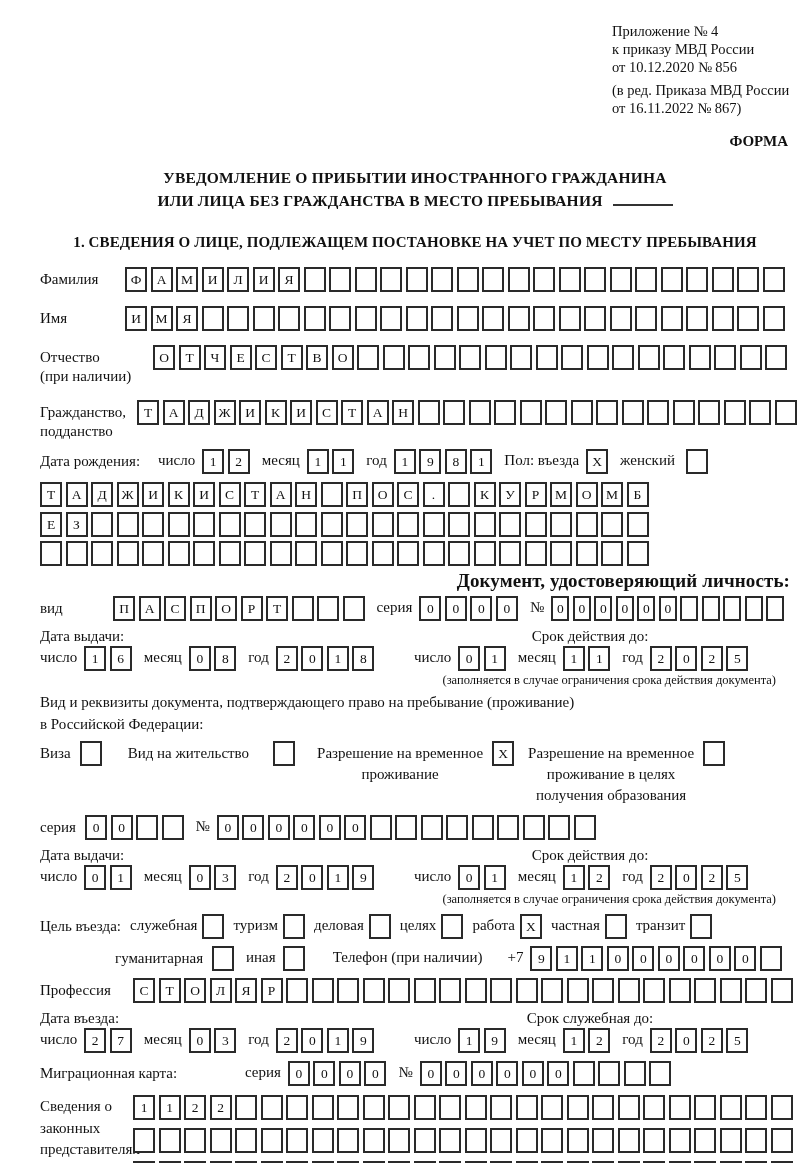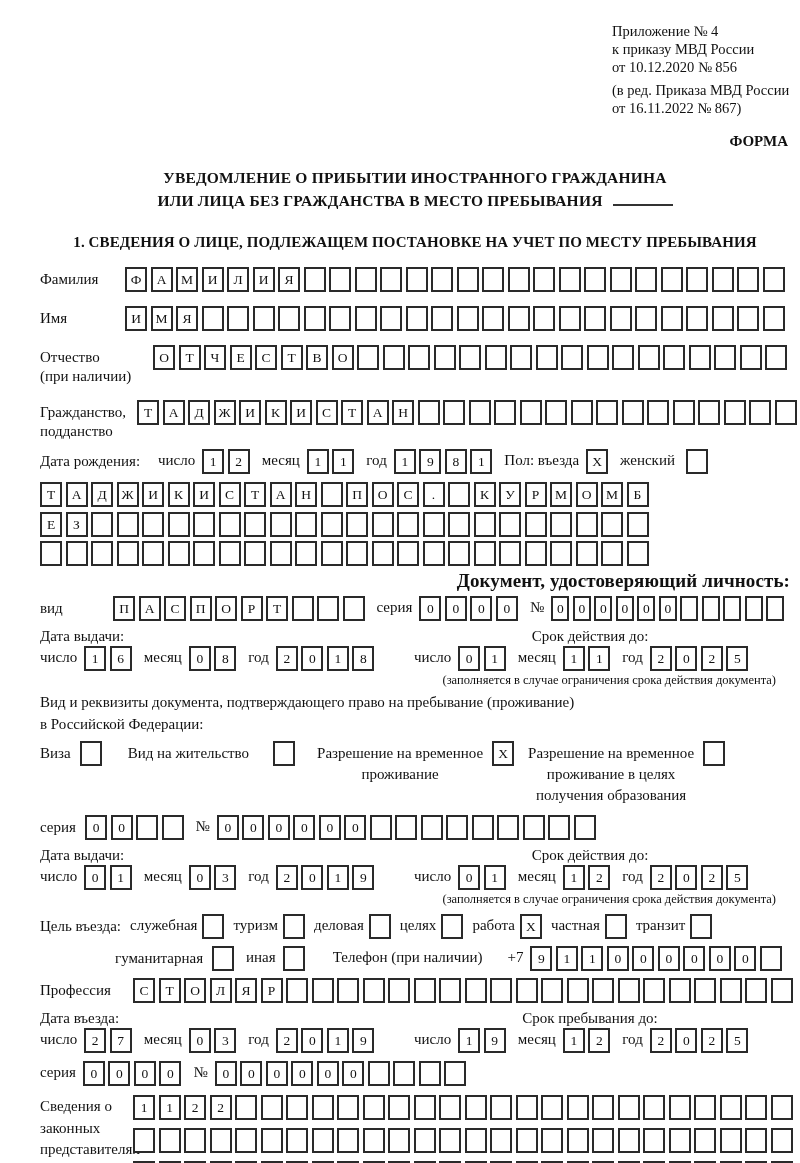--- a/index.html
+++ b/index.html
@@ -552,21 +552,21 @@
         <span class="cell"></span>
         <span class="cell"></span>
         <span class="cell"></span>
         <span class="cell"></span>
         <span class="cell"></span>
       </span>
   </div>
 
   <div class="datehead">
     <span class="h-left">Дата въезда:</span>
-    <span class="h-right">Срок пребывания до:</span>
+    <span class="h-right">Срок служебная до:</span>
   </div>
   <div class="daterow">
     <span class="dg dg-left">
       <span class="w first">число</span>
       <span class="cells">
           <span class="cell">2</span>
           <span class="cell">7</span>
         </span>
       <span class="w">месяц</span>
       <span class="cells">
@@ -596,20 +596,21 @@
       <span class="cells">
           <span class="cell">2</span>
           <span class="cell">0</span>
           <span class="cell">2</span>
           <span class="cell">5</span>
         </span>
     </span>
   </div>
 
   <div class="frow" style="margin-top:8px;">
+    <span class="flabel" style="width:205px;">Миграционная карта:</span>
     <span class="w first">серия</span>
     <span class="cells">
         <span class="cell">0</span>
         <span class="cell">0</span>
         <span class="cell">0</span>
         <span class="cell">0</span>
       </span>
     <span class="w">№</span>
     <span class="cells">
         <span class="cell">0</span>

